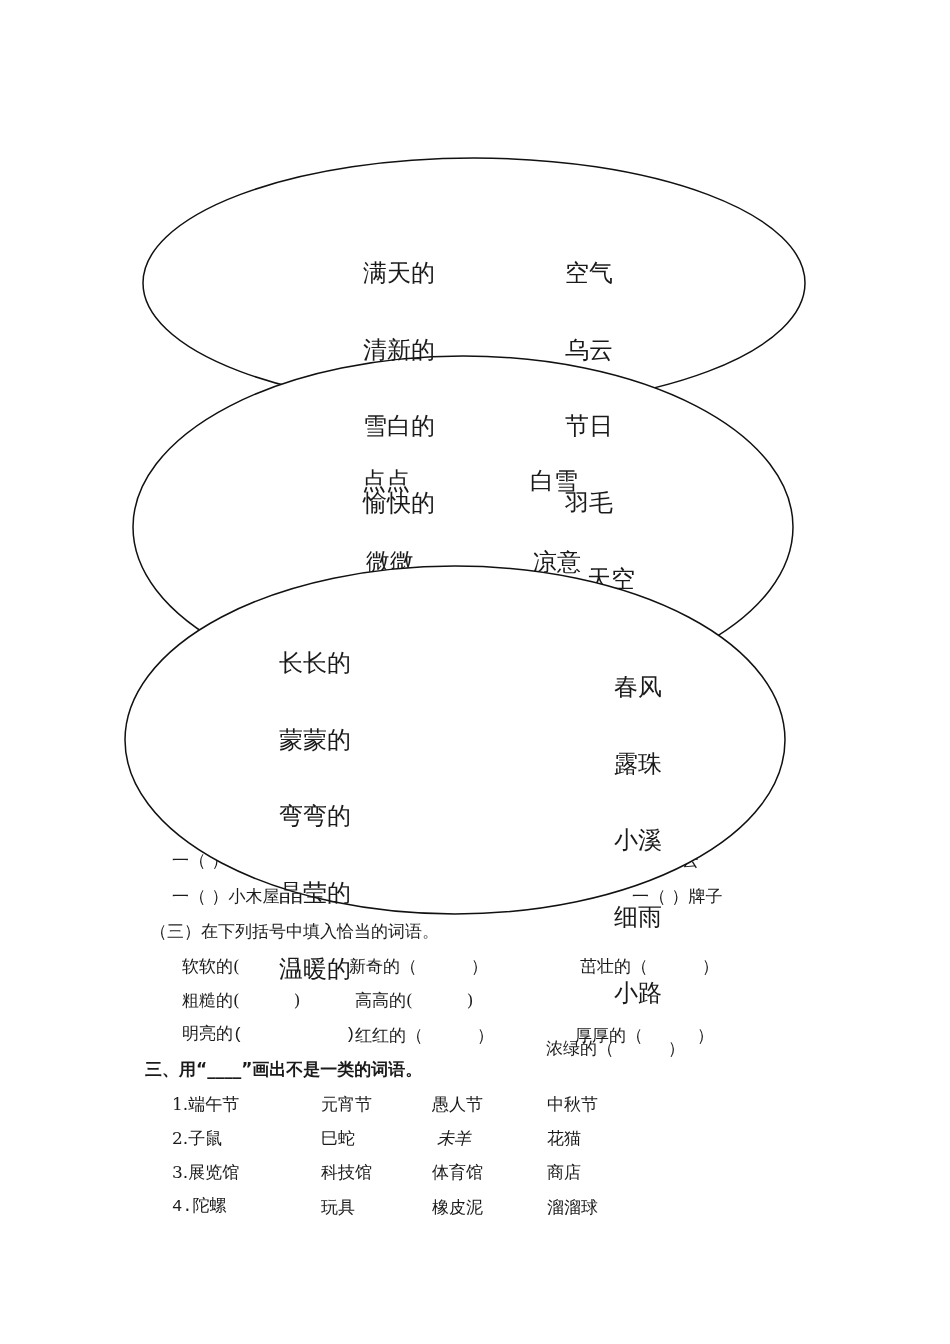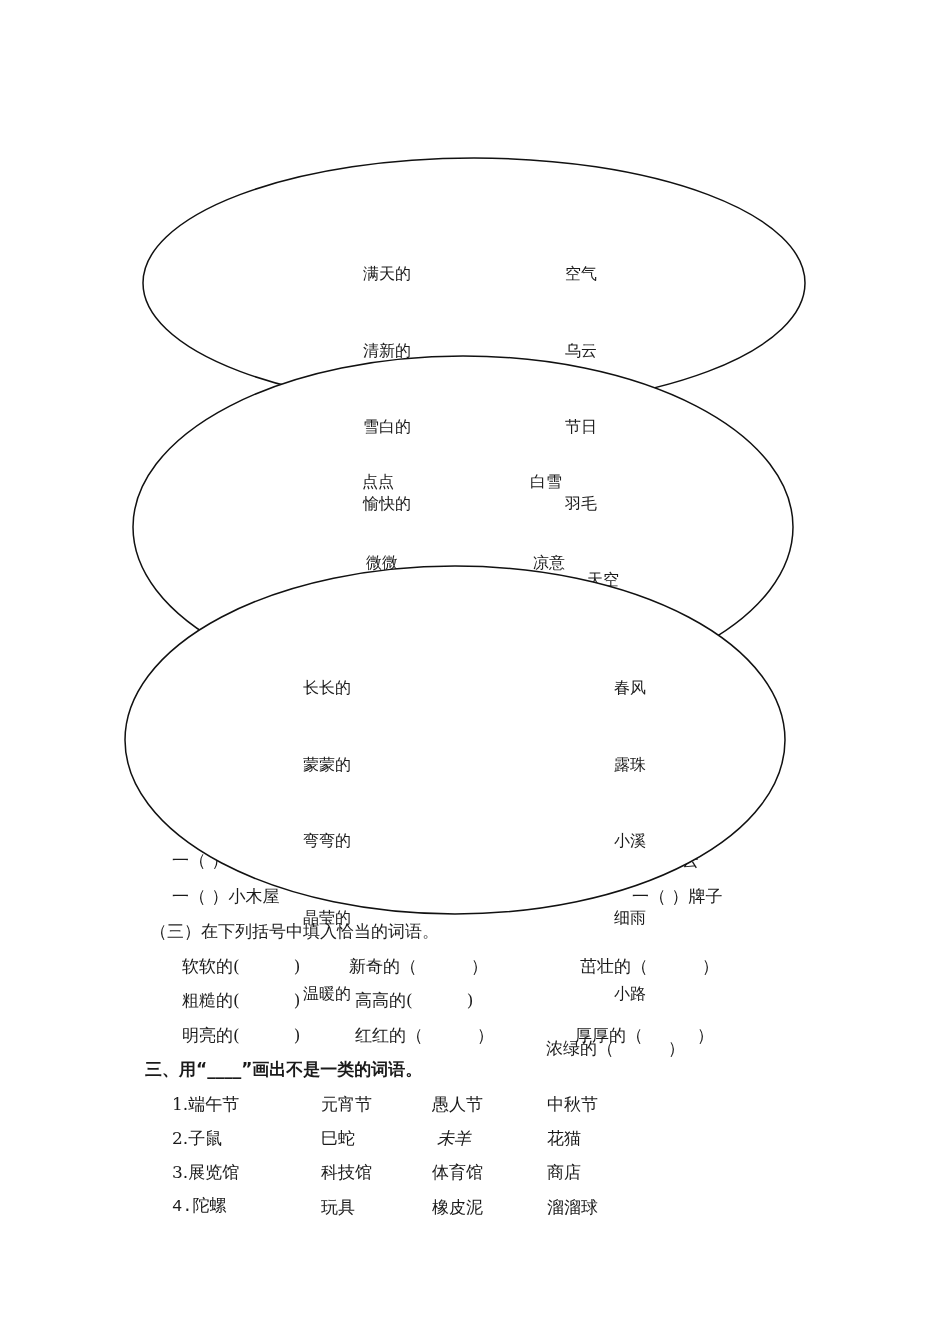--- a/index.html
+++ b/index.html
@@ -6,21 +6,21 @@
     body {
       width: 950px; height: 1344px; position: relative; overflow: hidden;
       font-family: "DejaVu Serif", "Liberation Serif", serif;
       color: #1a1a1a;
     }
     .ellipse-svg { position: absolute; left: 0; top: 0; width: 950px; height: 1344px; pointer-events: none; }
     .abs { position: absolute; white-space: pre; }
     .big { font-size: 21px; line-height: 25px; }
     .mid { font-size: 17px; line-height: 20px; }
     .bold { font-weight: bold; font-family: "DejaVu Sans", "Liberation Sans", sans-serif; }
-    .col { position: absolute; white-space: pre; font-size: 16px; line-height: 25.5px; }
+    .col { position: absolute; white-space: pre; font-size: 24px; line-height: 25.5px; }
     .col div { height: 25.5px; }
   </style>
 </head>
 <body>
 
 <div class="abs mid" style="left:172px; top:850px;">一（ ）</div>
 <div class="abs mid" style="left:682px; top:850px;">云</div>
 <div class="abs mid" style="left:172px; top:886px;">一（ ）小木屋</div>
 <div class="abs mid" style="left:632px; top:886px;">一（ ）牌子</div>
 
@@ -59,21 +59,21 @@
   <div style="height:27px; padding-left:3px;">凉意</div>
   <div style="height:27px;">约约</div>
   <div style="height:27px;">秋风</div>
   <div style="height:27px;">细雨</div>
 </div>
 
 <svg class="ellipse-svg" viewBox="0 0 950 1344">
   <ellipse cx="455" cy="740" rx="330" ry="174" fill="#ffffff" stroke="#111" stroke-width="1.5"></ellipse>
 </svg>
 
-<div class="col" style="left:279px; top:624px;margin-left:24px;">
+<div class="col" style="left:279px; top:600px;">
   <div>长长的</div>
   <div>蒙蒙的</div>
   <div>弯弯的</div>
   <div>晶莹的</div>
   <div>温暖的</div>
 </div>
 <div class="col" style="left:614px; top:624px;">
   <div>春风</div>
   <div>露珠</div>
   <div>小溪</div>
@@ -84,21 +84,21 @@
 <div class="abs mid" style="left:150px; top:921px;text-align:right;">（三）在下列括号中填入恰当的词语。</div>
 
 <div class="abs mid" style="left:182px; top:956px;">软软的(          )</div>
 <div class="abs mid" style="left:349px; top:956px;">新奇的（          ）</div>
 <div class="abs mid" style="left:580px; top:956px;">茁壮的（          ）</div>
 
 <div class="abs mid" style="left:182px; top:990px;">粗糙的(          )</div>
 <div class="abs mid" style="left:355px; top:990px;">高高的(          )</div>
 <div class="abs mid" style="left:546px; top:990px;margin-top:48px;">浓绿的（          ）</div>
 
-<div class="abs mid" style="left:182px; top:1025px;">明亮的(          )</div>
+<div class="abs mid" style="left:182px; top:1025px;font-family:Liberation Mono, monospace;">明亮的(          )</div>
 <div class="abs mid" style="left:355px; top:1025px;">红红的（          ）</div>
 <div class="abs mid" style="left:575px; top:1025px;">厚厚的（          ）</div>
 
 <div class="abs mid bold" style="left:145px; top:1059px;">三、用“____”画出不是一类的词语。</div>
 
 <div class="abs mid" style="left:172px; top:1094px;">1.端午节</div>
 <div class="abs mid" style="left:321px; top:1094px;">元宵节</div>
 <div class="abs mid" style="left:432px; top:1094px;">愚人节</div>
 <div class="abs mid" style="left:547px; top:1094px;">中秋节</div>
 

